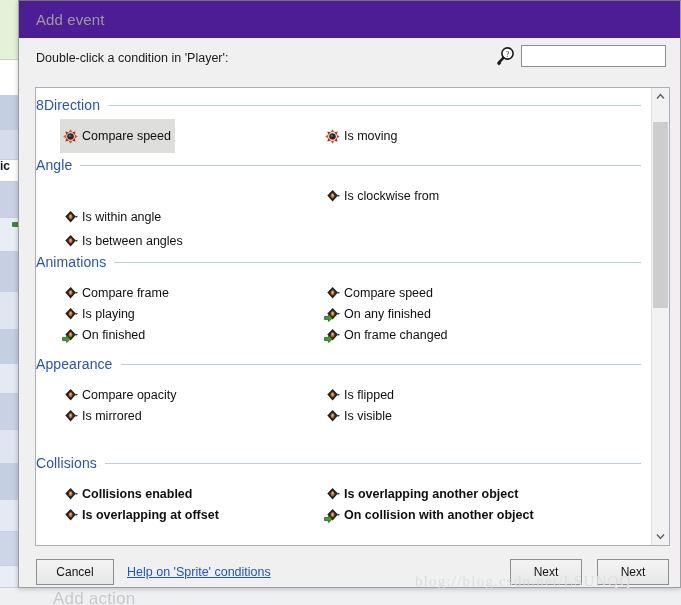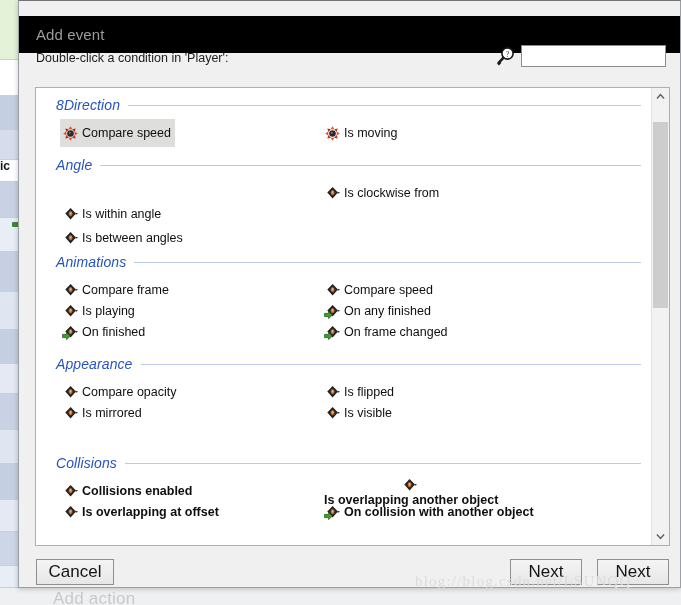--- a/index.html
+++ b/index.html
@@ -38,23 +38,22 @@
   .dialog {
     position: absolute; left: 18px; top: 0px; width: 663px; height: 588px;
     background: #f0f0f0;
     border: 1px solid #9aa0a6;
     border-top: 1px solid #6f7479;
     box-sizing: border-box;
     box-shadow: 0 1px 5px rgba(0,0,0,.22);
   }
   .titlebar {
     position: absolute; left: 0; top: 0; right: 0; height: 37px;
-    background: #000000;
+    background: #4c1d95;
     box-sizing: border-box;
-    margin-top: 15px;
   }
   .titlebar-text {
     position: absolute; left: 17px; top: 10px;
     font-size: 15px; color: #9b9b9b; letter-spacing: .1px;
   }
 
   .prompt {
     position: absolute; left: 17px; top: 50px;
     font-size: 12.5px; color: #1b1b1b;
   }
@@ -79,32 +78,32 @@
     overflow: hidden;
   }
   .list-inner {
     position: absolute; left: 0; top: 0; right: 18px; bottom: 0;
     padding: 6px 0 0 0;
   }
 
   .section { position: relative; }
   .section-head {
     position: relative; display: flex; align-items: center;
-    margin: 0 10px 0 20px; height: 22px; font-style: italic;
+    margin: 0 10px 0 0; height: 22px;
   }
   .section-title {
     font-size: 14px; color: #2753c0; white-space: nowrap; padding-right: 8px;
     letter-spacing: .1px;
   }
   .section-rule { flex: 1 1 auto; height: 1px; background: #b9cbe8; }
 
   .grid { position: relative; margin-top: 3px; }
   .item {
     position: absolute; display: flex; align-items: center;
-    height: 28px; white-space: nowrap; cursor: default;
+    height: 34px; white-space: nowrap; cursor: default;
   }
   .item .ico { width: 17px; height: 17px; margin-right: 3px; flex: 0 0 auto; display:block; }
   .item .lbl { font-size: 12.5px; color: #0f0f0f; line-height: 1; }
   .item.selected {
     background: #dededd;
     padding-right: 4px;
     margin-left: -2px;
     padding-left: 2px;
   }
 
@@ -121,21 +120,21 @@
   .sb-thumb {
     position: absolute; left: 1px; width: 15px;
     top: 19px; height: 196px; background: #cdcdcd;
   }
 
   
   .btn {
     position: absolute; height: 26px;
     background: linear-gradient(#f4f4f4,#e7e7e7);
     border: 1px solid #8f8f8f; box-sizing: border-box;
-    font-family: "Liberation Sans", sans-serif; font-size: 17px; color: #141414;
+    font-family: "Liberation Sans", sans-serif; font-size: 12px; color: #141414;
     display: flex; align-items: center; justify-content: center; cursor: default;
   }
   .btn-cancel { left: 17px; top: 558px; width: 78px; }
   .btn-back   { left: 491px; top: 558px; width: 72px; }
   .btn-next   { left: 578px; top: 558px; width: 72px; }
 
   .help-link {
     position: absolute; left: 108px; top: 564px;
     font-size: 12.5px; color: #1a56c4; text-decoration: underline; cursor: pointer;
   }
@@ -451,21 +450,21 @@
                   <g>
                     <path d="M8.6 2.0 L13.9 7.6 L8.6 13.4 L3.3 7.6 Z" fill="#20201e"></path>
                     <path d="M8.6 4.2 L11.9 7.7 L8.6 11.3 L5.3 7.7 Z" fill="#3a3a36"></path>
                     <ellipse cx="8.6" cy="7.7" rx="1.7" ry="2.4" fill="#e06a1c"></ellipse>
                     <ellipse cx="8.6" cy="7.2" rx="0.8" ry="1.2" fill="#f5b06a"></ellipse>
                     <path d="M13.6 6.7 L16.2 7.7 L13.6 8.7 Z" fill="#20201e"></path>
                   </g>
                 </svg>
                 <span class="lbl">Collisions enabled</span>
               </div>
-              <div class="item" style="left: 288px; top: 0px; flex-direction: column;">
+              <div class="item" style="left: 288px; top: 0px;">
                 <svg viewBox="0 0 17 17" class="ico">
                   <g>
                     <path d="M8.6 2.0 L13.9 7.6 L8.6 13.4 L3.3 7.6 Z" fill="#20201e"></path>
                     <path d="M8.6 4.2 L11.9 7.7 L8.6 11.3 L5.3 7.7 Z" fill="#3a3a36"></path>
                     <ellipse cx="8.6" cy="7.7" rx="1.7" ry="2.4" fill="#e06a1c"></ellipse>
                     <ellipse cx="8.6" cy="7.2" rx="0.8" ry="1.2" fill="#f5b06a"></ellipse>
                     <path d="M13.6 6.7 L16.2 7.7 L13.6 8.7 Z" fill="#20201e"></path>
                   </g>
                 </svg>
                 <span class="lbl">Is overlapping another object</span>
@@ -508,18 +507,19 @@
         <div class="sb-thumb" id="sb-thumb" style="top: 33.92px; height: 186.12px;"></div>
         <div class="sb-btn sb-down">
           <svg width="9" height="7" viewBox="0 0 9 7">
             <path d="M1 1.6 L4.5 5.4 L8 1.6" fill="none" stroke="#606060" stroke-width="1.5"></path>
           </svg>
         </div>
       </div>
     </div>
 
     <div class="btn btn-cancel">Cancel</div>
+    <div class="help-link">Help on 'Sprite' conditions</div>
     <div class="btn btn-back">Next</div>
     <div class="btn btn-next">Next</div>
 
     <div class="watermark">blog://blog.csdn.net/LSUNQQ</div>
   </div>
 </div>
 
 </body></html>

